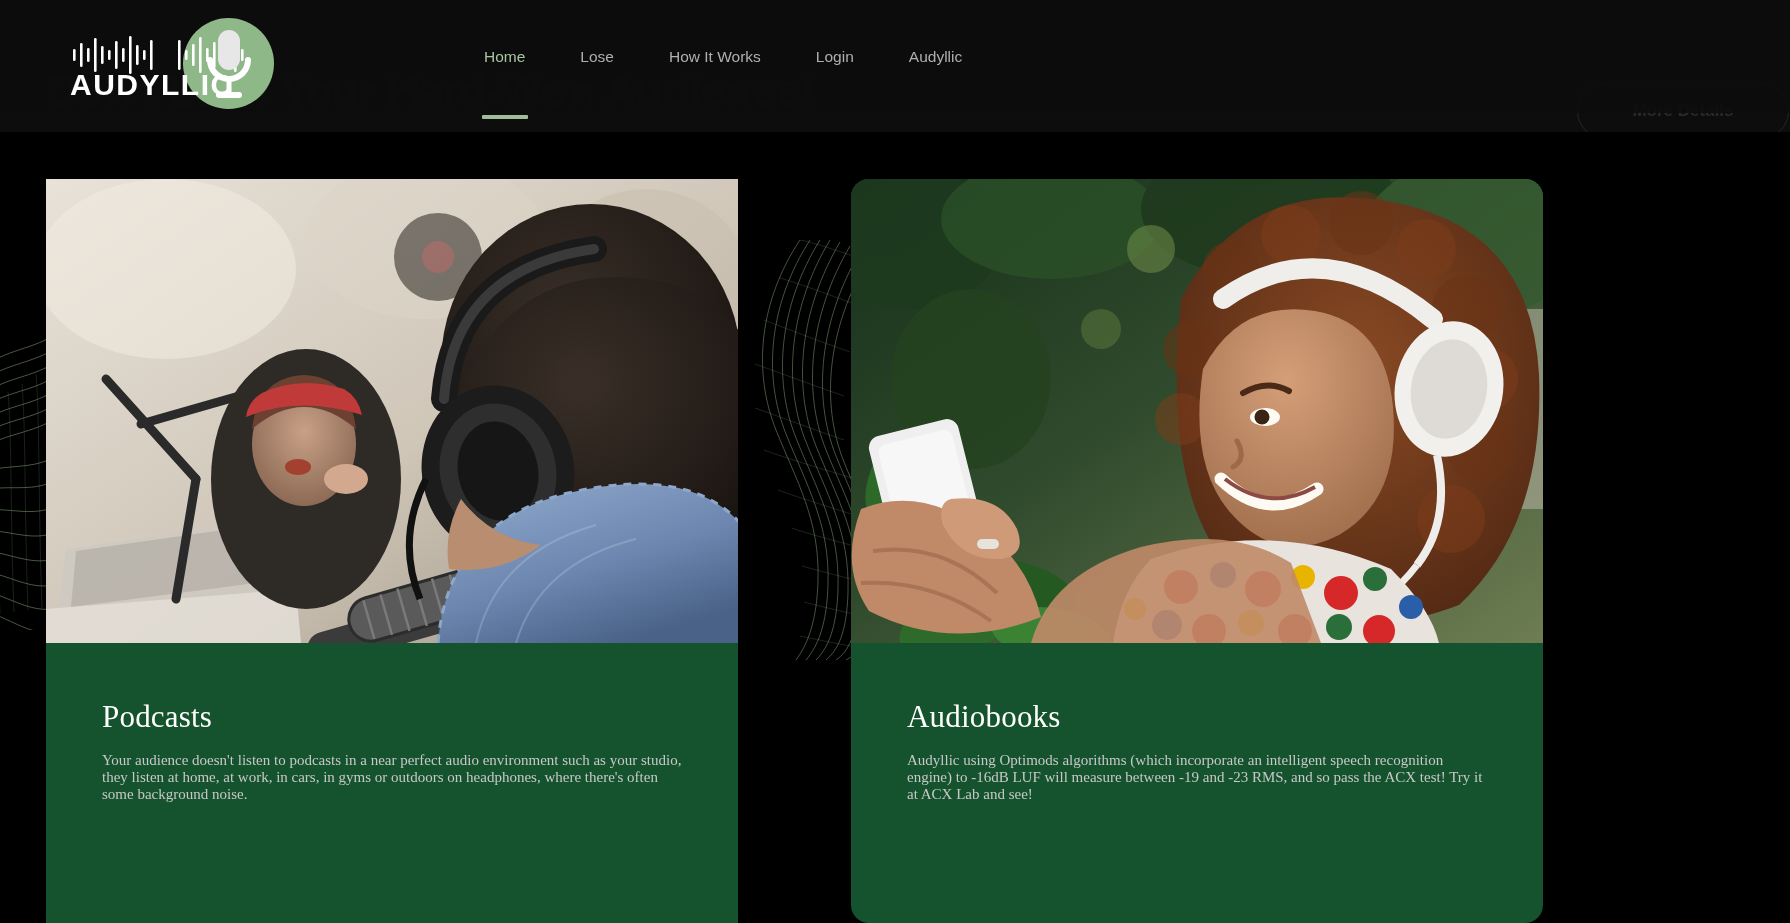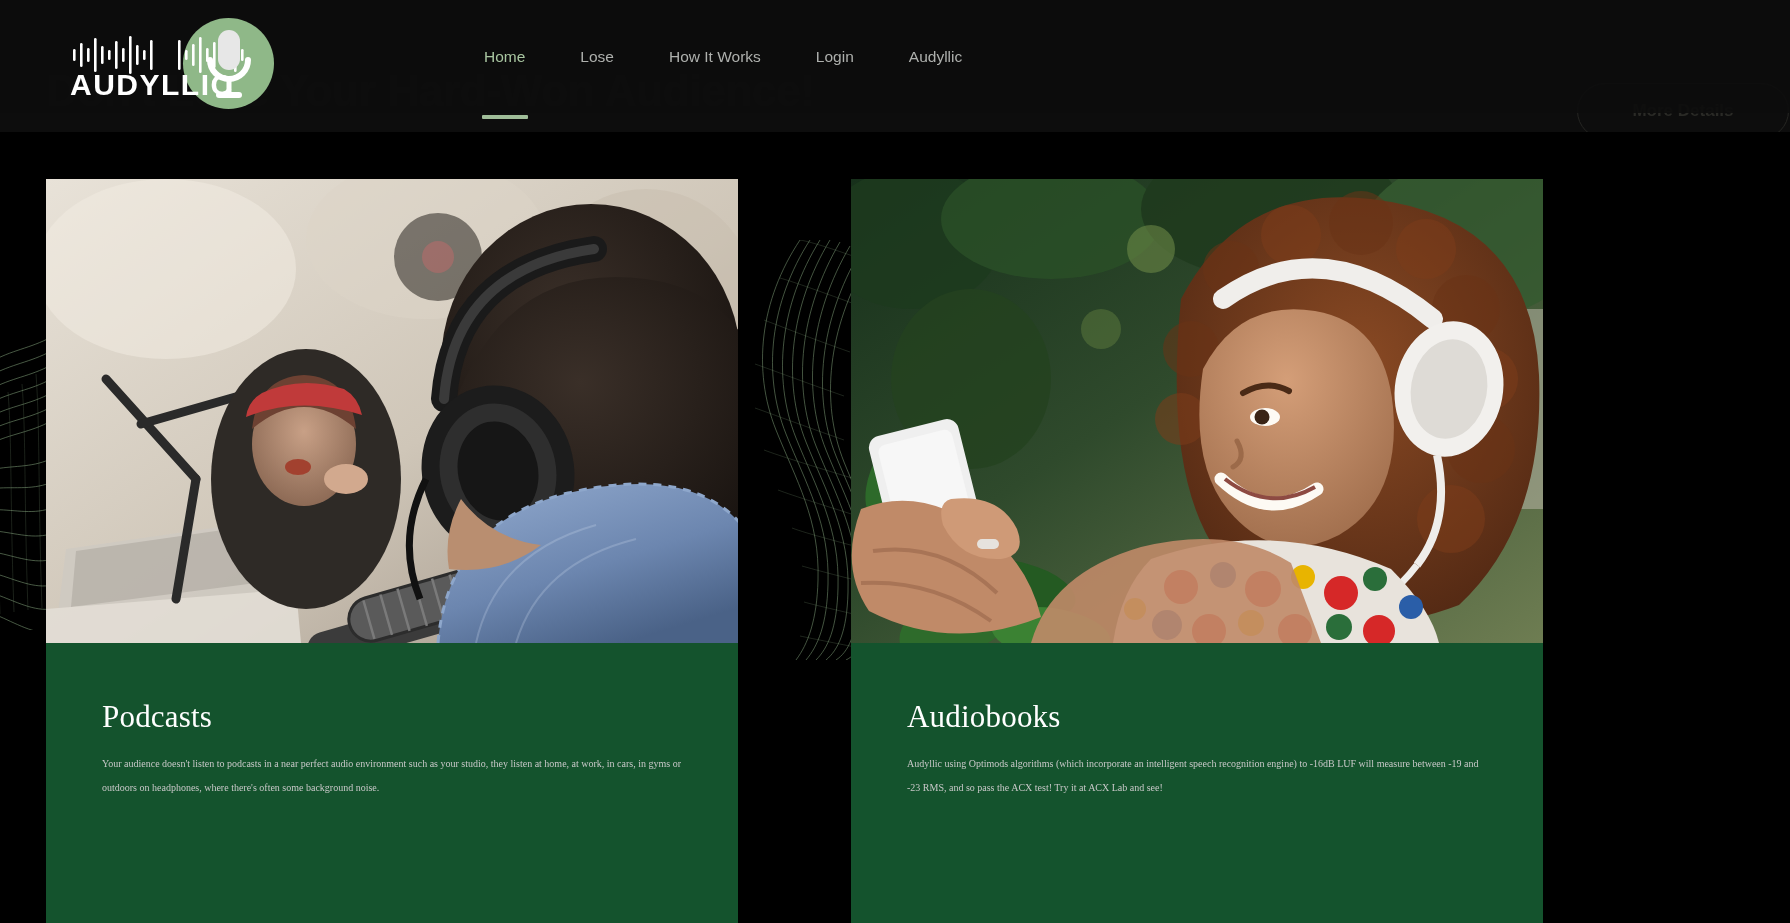--- a/index.html
+++ b/index.html
@@ -85,32 +85,32 @@
 
   
   .cards { position:absolute; left:0; top:179px; width:1790px; height:744px; }
   .card {
     position:absolute; top:0;
     background:#14532d;
     overflow:hidden;
     font-family:Liberation Serif, serif;
   }
   .card-left  { left:46px;  width:692px; height:744px; }
-  .card-right { left:851px; width:692px; height:744px; }
+  .card-right { left:851px; width:692px; height:744px;border-radius:18px; }
 
   .card-photo { position:absolute; left:0; top:0; width:692px; height:464px; overflow:hidden; }
   .card-photo svg, .card-photo .ph { display:block; width:692px; height:464px; }
 
   .card-body { position:absolute; left:0; top:464px; width:692px; padding:56px 56px 0 56px; }
   .card-title {
     font-size:31px; font-weight:400; color:#ffffff;
     letter-spacing:0.2px; margin-bottom:17px;
   }
   .card-text {
-    font-size:10px; line-height:24px; color:#c8c8c8;
+    font-size:15px; line-height:17px; color:#c8c8c8;
     max-width:580px;
   }
 
   
   .blur { filter:blur(0.4px); }
 </style>
 </head>
 <body>
 
 <div class="page">

